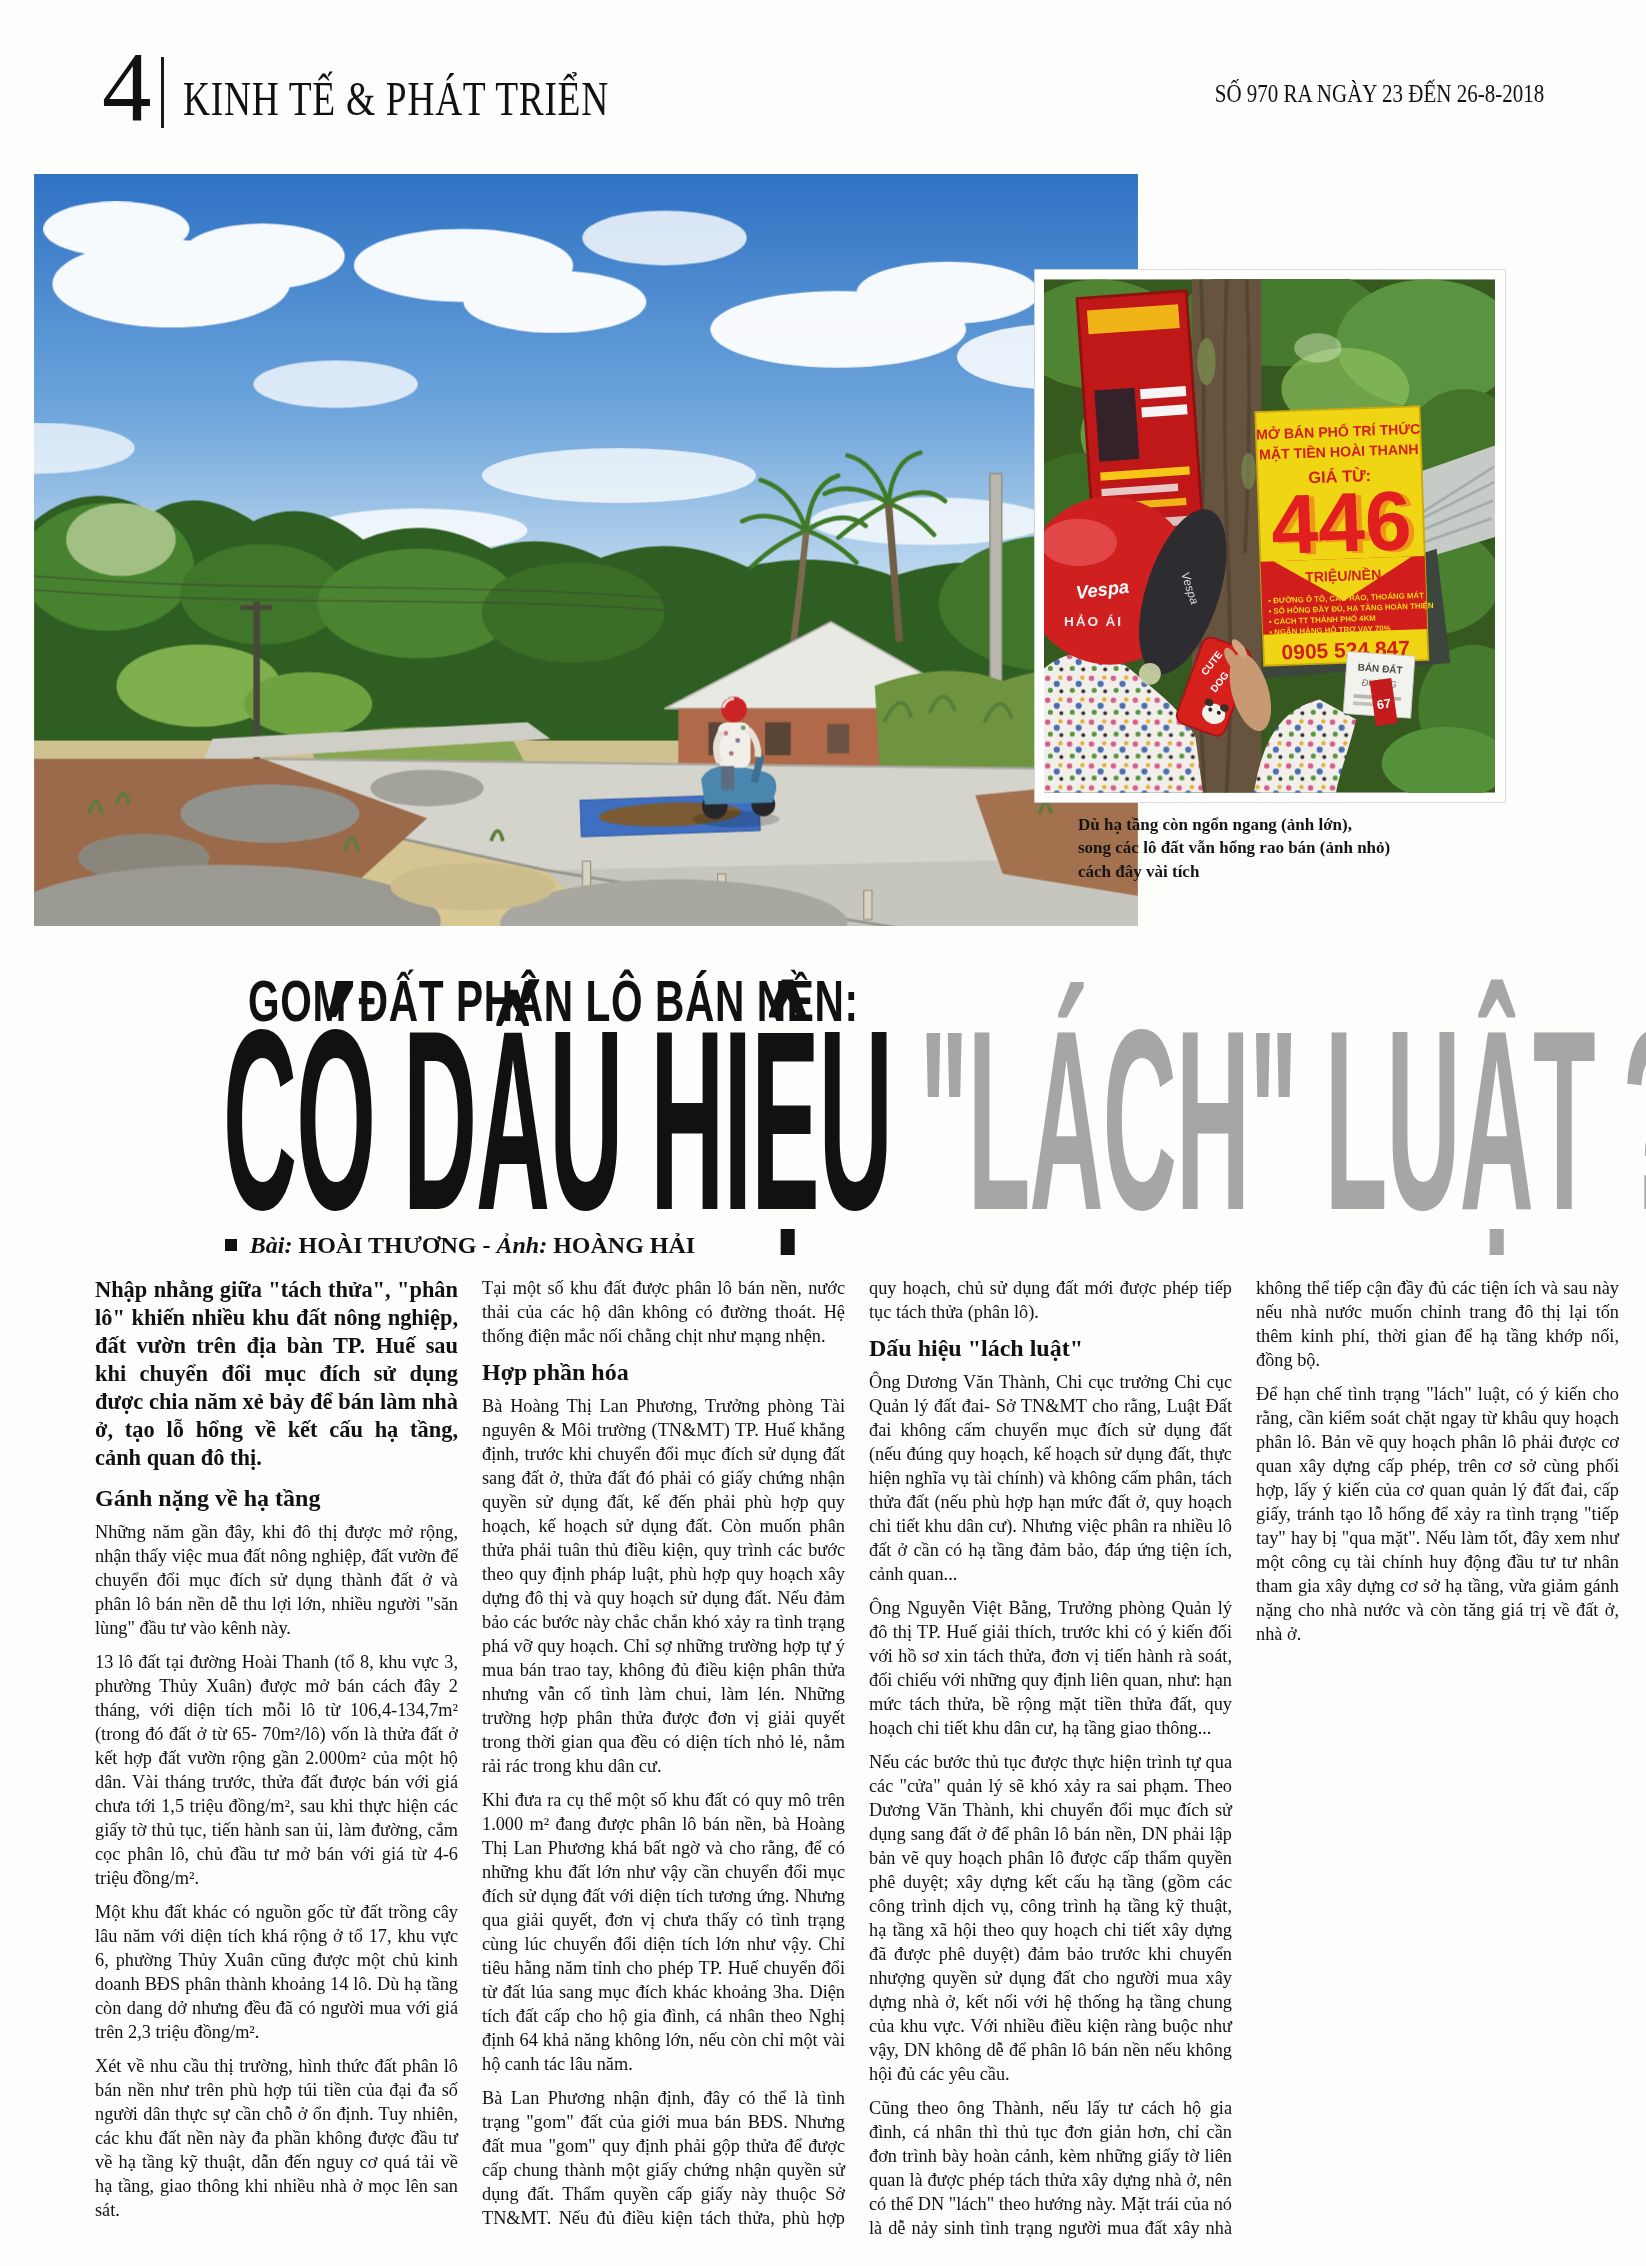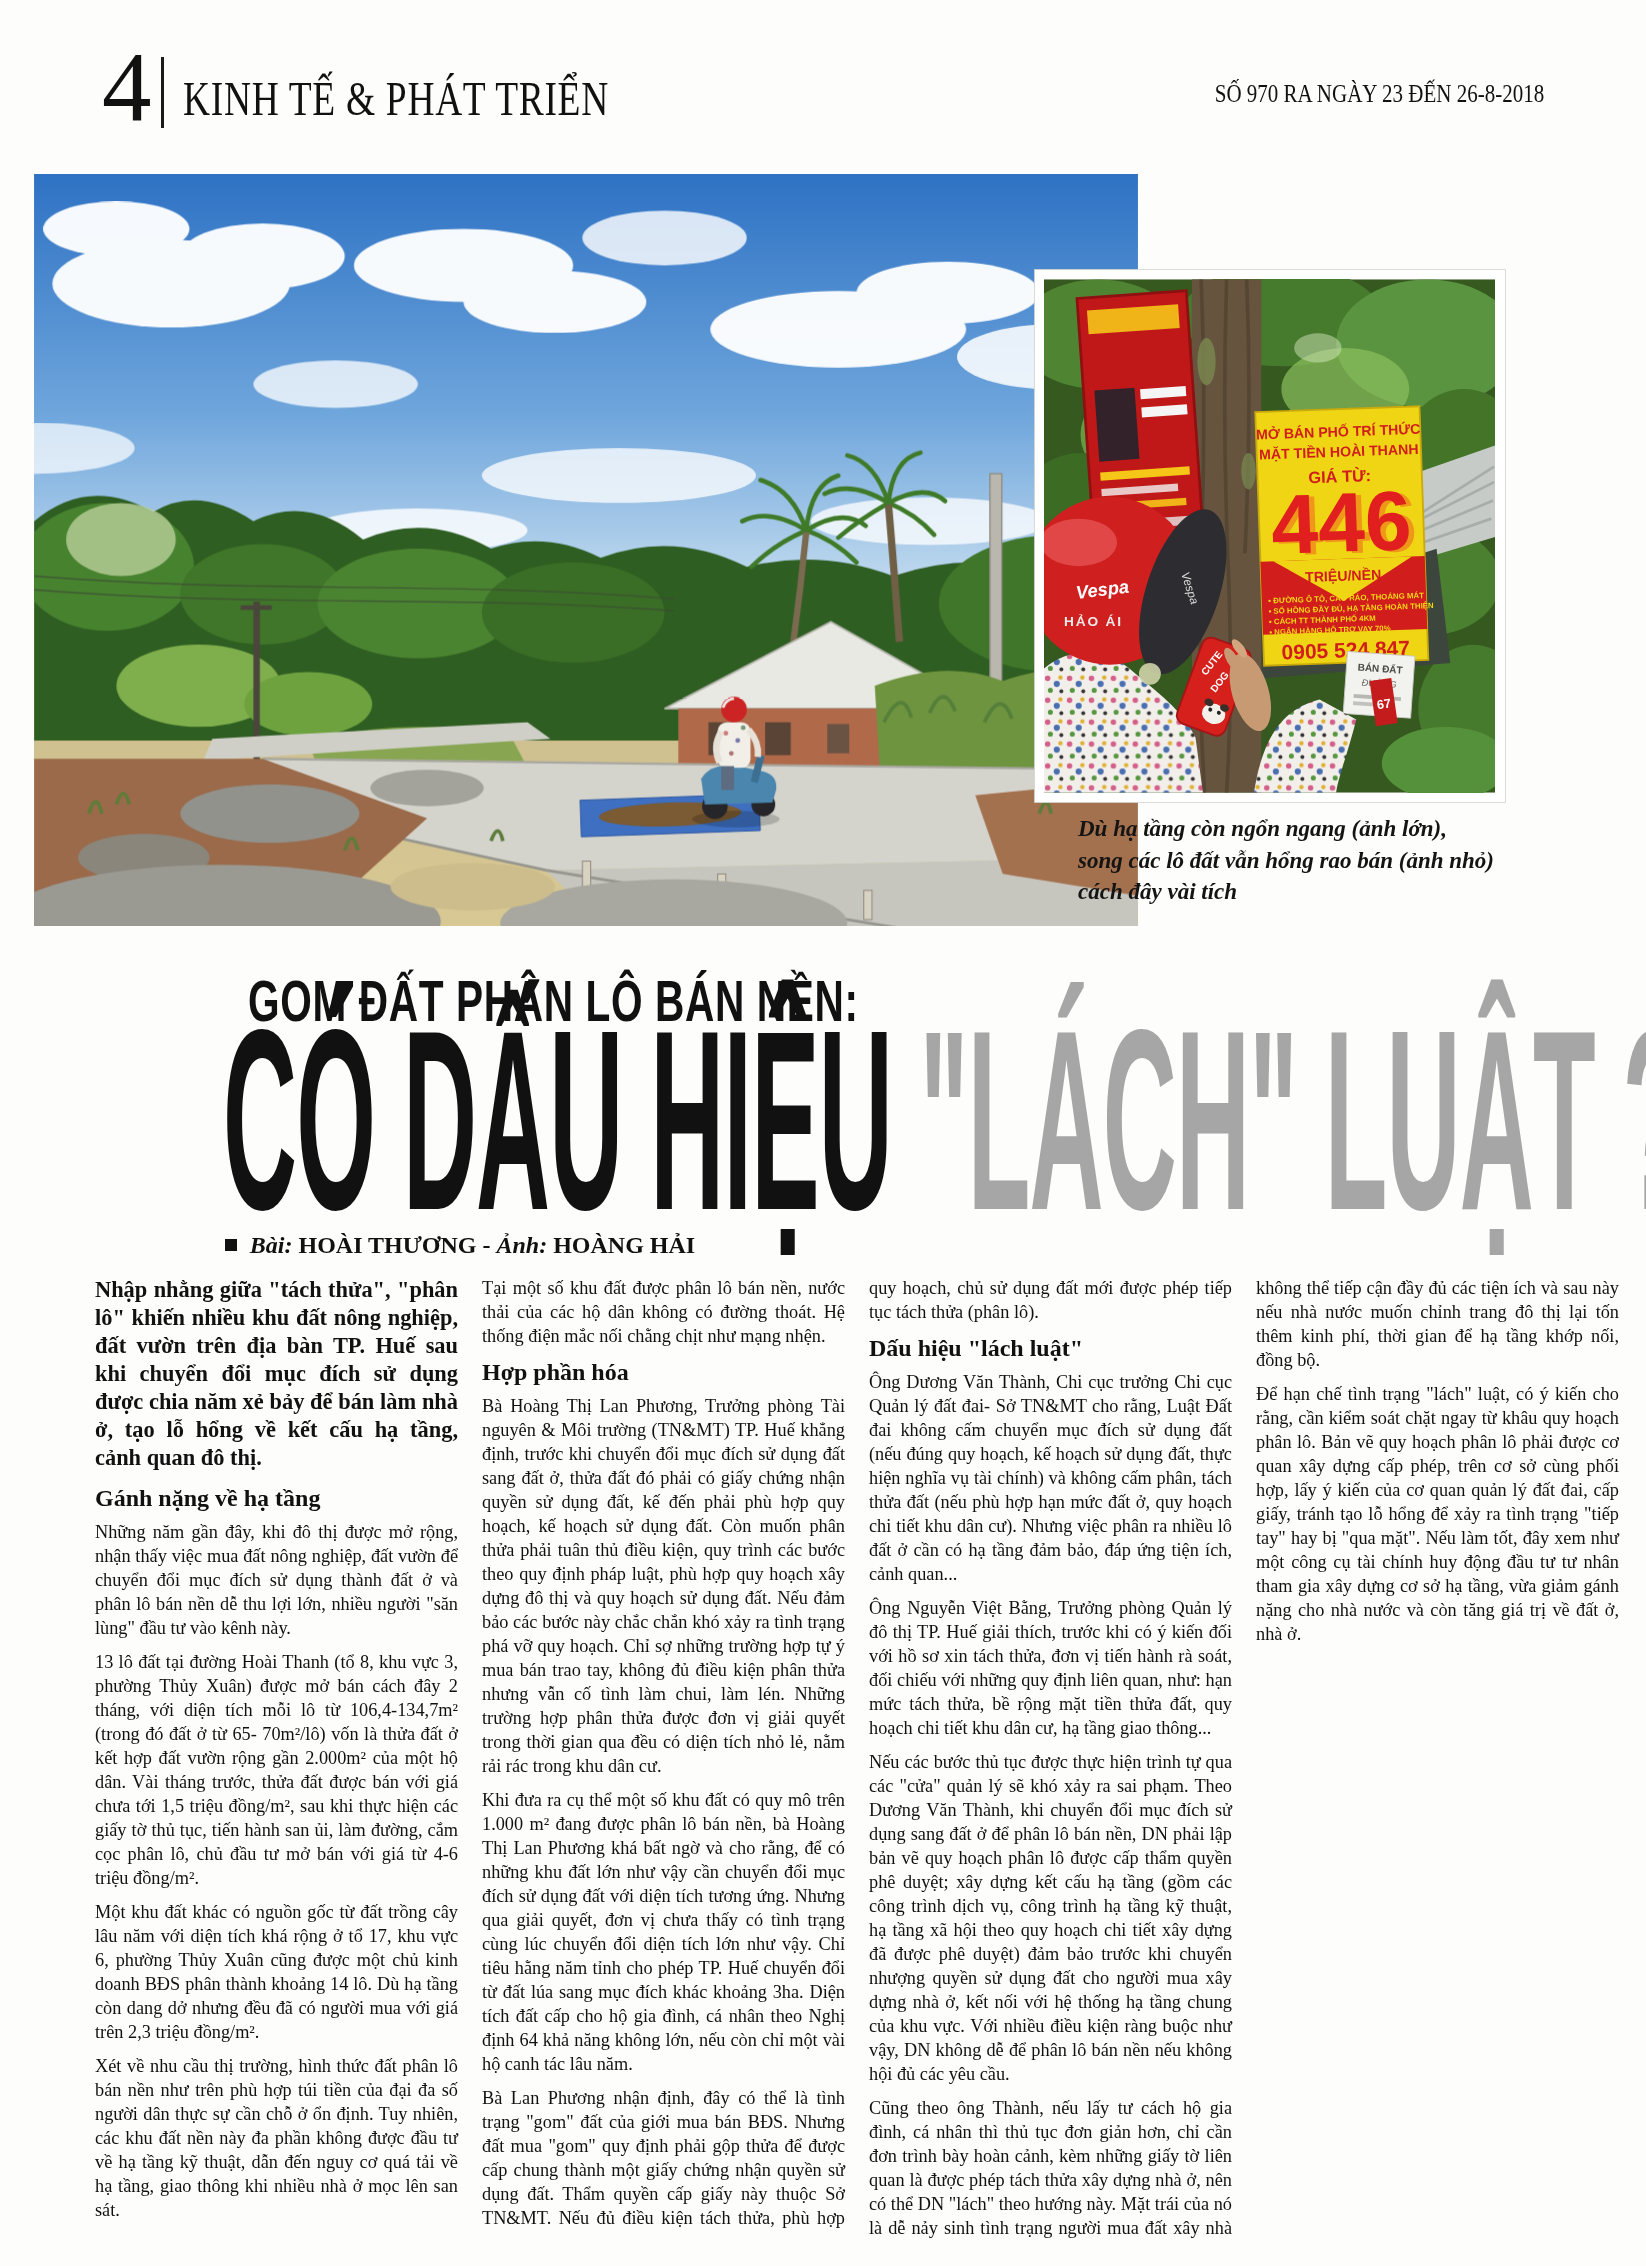--- a/index.html
+++ b/index.html
@@ -15,22 +15,22 @@
   .section-title .cond{transform:scale(0.78,1);}
   .issue-info{left:1133px;top:80px;width:431px;text-align:center;font-size:25px;}
   .issue-info .cond{transform:scale(0.84,1);transform-origin:100% 0;}
 
   
   .main-photo{left:34px;top:174px;width:1104px;height:752px;background:#9db8cf;}
   .inset-photo{left:1035px;top:270px;width:470px;height:532px;background:#fff;
                box-shadow:0 0 0 0.9px #d8d8d4;padding:0;}
   .inset-photo svg{margin:9.1px;display:block;}
 
-  .photo-caption{left:1078px;top:813px;width:420px;font-size:23px;line-height:1.38;
-                 font-weight:700;font-style:italic;color:#141414;}
+  .photo-caption{left:1078px;top:813px;width:420px;font-size:17px;line-height:1.38;
+                 font-weight:700;color:#141414;}
   .photo-caption span{display:block;}
 
   
   .kicker{left:225px;top:967px;font-size:58px;font-weight:700;
           font-family:"Liberation Sans",sans-serif;margin-left:23px;}
   .kicker .cond{transform:scale(0.70,1);letter-spacing:0.9px;}
   .headline{left:223px;top:992px;font-size:256px;font-weight:700;line-height:1;
             font-family:"Liberation Sans",sans-serif;}
   .headline .cond{transform:scale(0.40,1);letter-spacing:-1.8px;}
   .headline .gray{color:#a6a6a6;}

